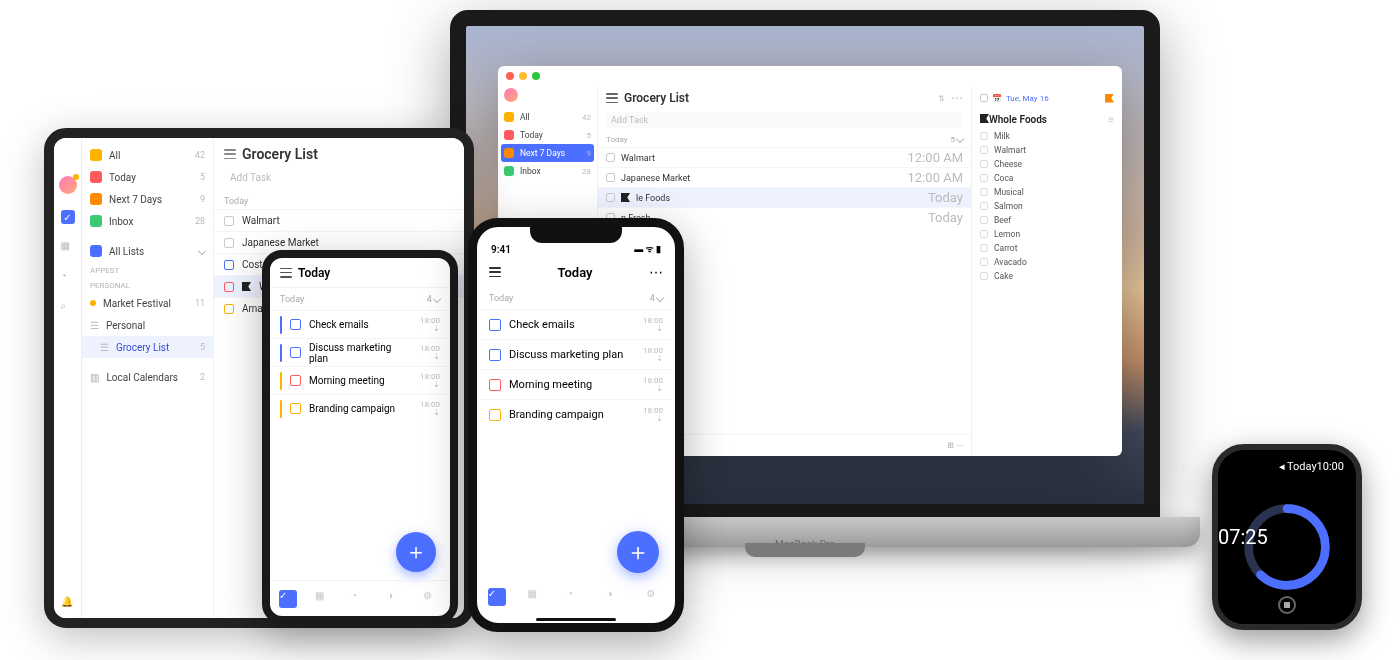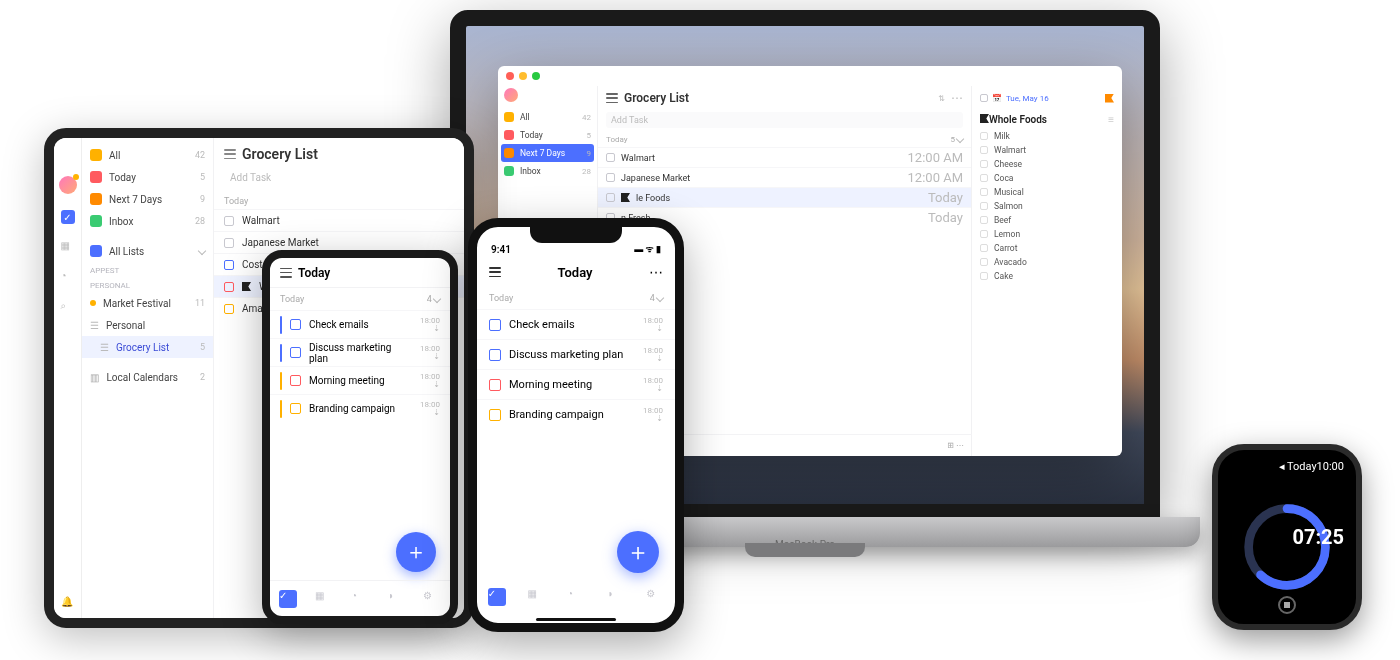--- a/index.html
+++ b/index.html
@@ -97,21 +97,21 @@
 .iphone .tab .ti{width:18px;height:18px;color:#c8c8cf}
 .iphone .tab .ti.sel{background:#4c6fff;border-radius:3px;color:#fff}
 .iphone .hbar{position:absolute;left:50%;bottom:2px;transform:translateX(-50%);width:80px;height:3px;background:#111;border-radius:2px}
 
 
 .watch{position:absolute;right:38px;bottom:30px;width:150px;height:186px;background:#000;border:6px solid #2a2a2a;border-radius:32px;box-shadow:0 10px 30px rgba(0,0,0,.4);color:#fff;overflow:hidden}
 .watch .crown{position:absolute;right:-10px;top:40px;width:6px;height:22px;background:#333;border-radius:3px}
 .watch .btn{position:absolute;right:-9px;top:78px;width:5px;height:30px;background:#333;border-radius:3px}
 .watch .hdr{display:flex;justify-content:flex-end;align-items:center;padding:10px 12px 4px;font-size:11px}
 .watch .ring{position:absolute;left:50%;top:56%;transform:translate(-50%,-50%);width:96px;height:96px}
-.watch .time{position:absolute;left:0;right:12px;top:50%;transform:translateY(-50%);text-align:right;font-size:20px;font-weight:700}
+.watch .time{position:absolute;left:0;right:0;top:50%;transform:translateY(-50%);text-align:left;font-size:20px;font-weight:400}
 .watch .stop{position:absolute;left:50%;bottom:10px;transform:translateX(-50%);width:18px;height:18px;border-radius:50%;border:2px solid #666;display:flex;align-items:center;justify-content:center}
 .watch .stop::after{content:"";width:6px;height:6px;background:#aaa}
 .watch .band{position:absolute;left:34px;right:34px;height:26px;background:#1a1a1a}
 .watch .band.top{top:-26px;border-radius:8px 8px 0 0}
 .watch .band.bot{bottom:-26px;border-radius:0 0 8px 8px}
 
 
 .ham{display:inline-block;width:12px;height:10px;position:relative}
 .ham::before,.ham::after,.ham span{content:"";position:absolute;left:0;right:0;height:1.5px;background:currentColor;border-radius:1px}
 .ham::before{top:0}.ham span{top:4px}.ham::after{bottom:0}

